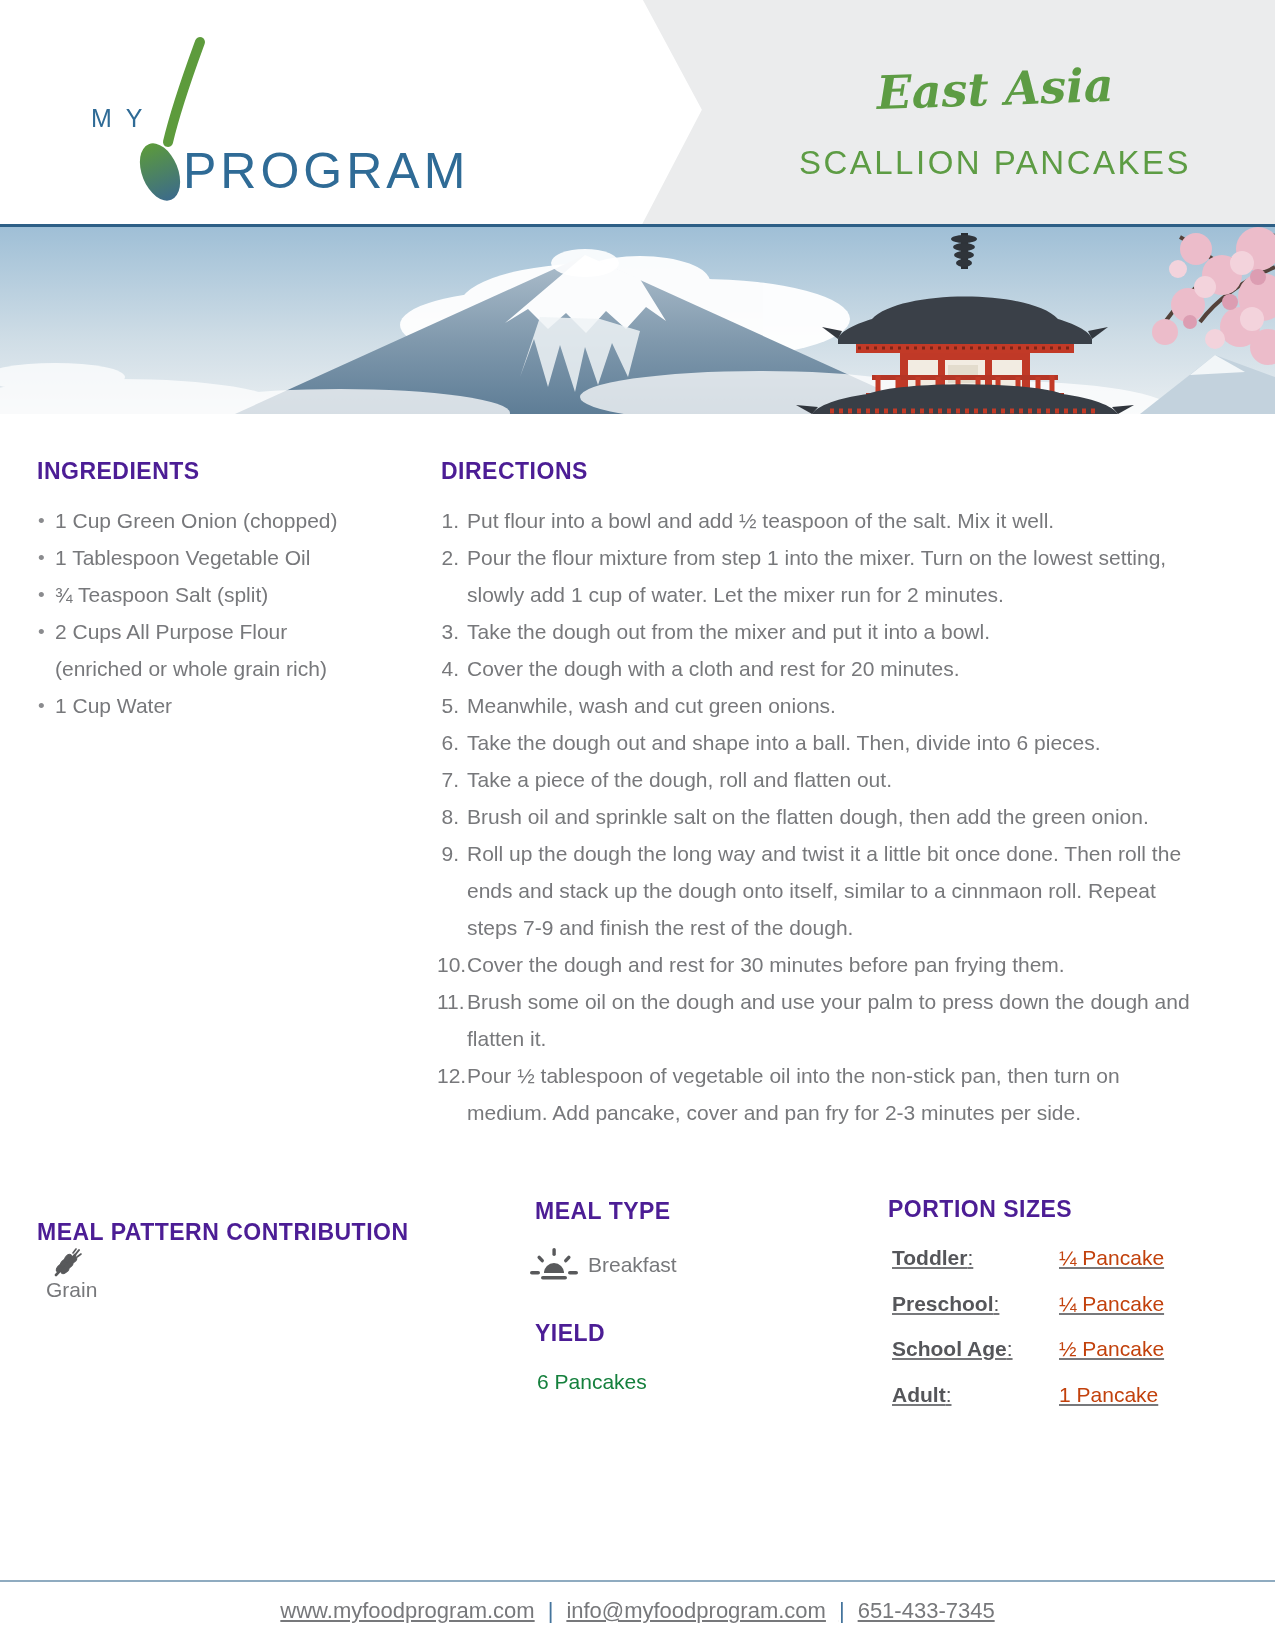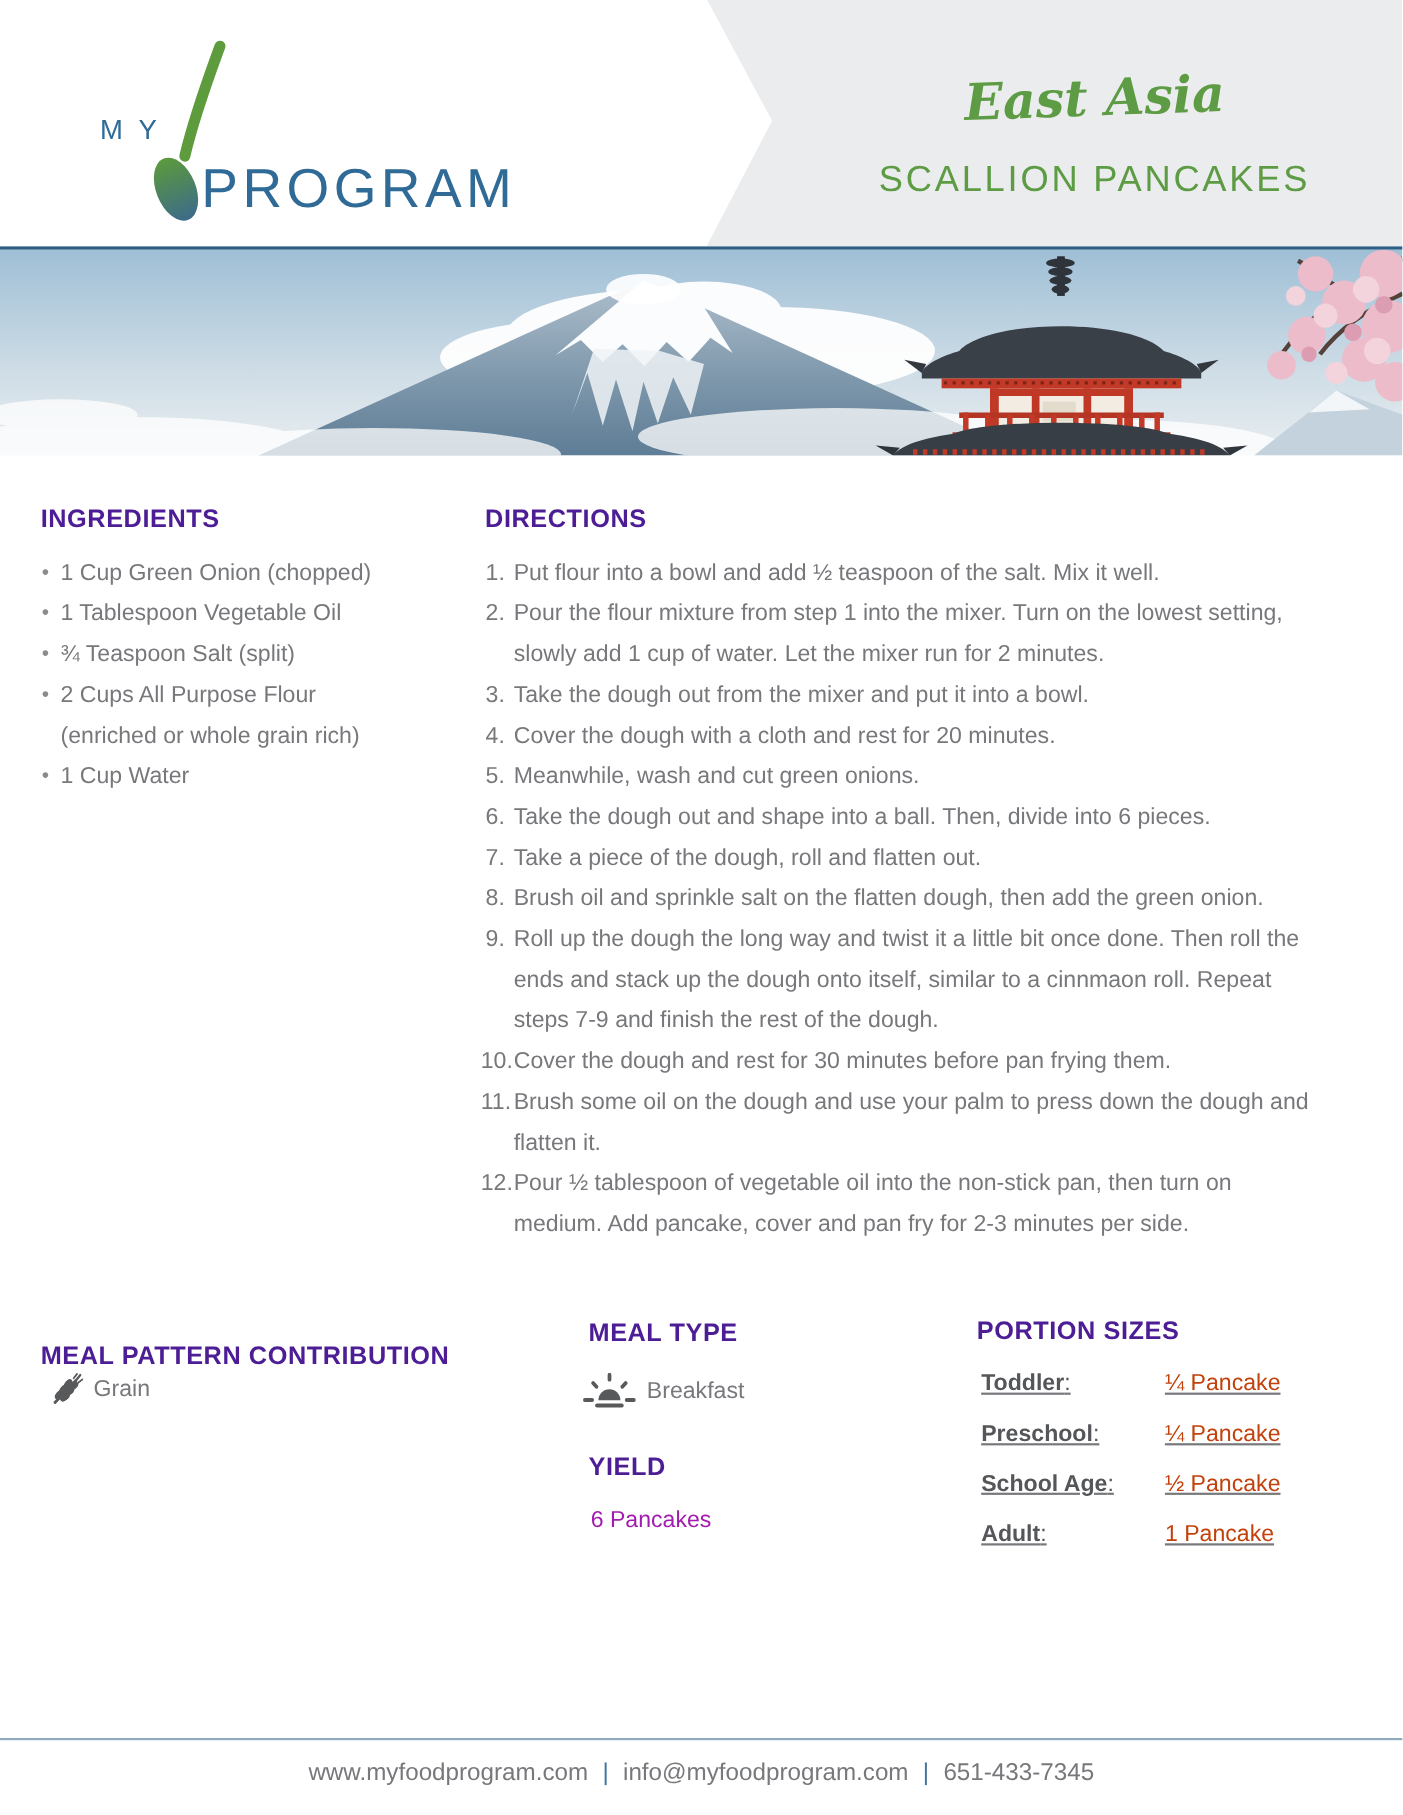--- a/index.html
+++ b/index.html
@@ -52,33 +52,33 @@
   .directions-list { position:absolute; left:437px; top:502px; width:758px; list-style:none; counter-reset:step; }
   .directions-list li { position:relative; padding-left:30px; font-size:21px; line-height:37px; color:#77787b; }
   .directions-list li::before {
     counter-increment:step; content:counter(step) ".";
     position:absolute; left:0; top:0; width:22px; text-align:right; color:#77787b;
   }
 
   
   .icon-row { position:absolute; display:flex; align-items:center; }
   .icon-row .lbl { font-size:21px; color:#77787b; }
-  .yield-value, .meal-value { font-size:21px; color:#a21caf; position:absolute; white-space:nowrap; }
+  .yield-value, .meal-value { font-size:21px; color:#15803d; position:absolute; white-space:nowrap; }
 
   .portions { position:absolute; left:892px; top:1246px;text-decoration:underline; }
   .portion-row { display:flex; height:28px; margin-bottom:17.5px; align-items:baseline; }
   .portion-label { width:167px; font-weight:700; color:#55565a; font-size:21px; }
   .portion-label b { font-weight:700; }
   .portion-label .colon { font-weight:400; }
   .portion-value { font-size:21px; color:#c2410c;text-align:center; }
 
   
   .footer-rule { position:absolute; left:0; top:1580px; width:1275px; height:2px; background:#8fabc0; }
   .footer { position:absolute; left:0; top:1598px; width:1275px; text-align:center;
-            font-size:22px; color:#77787b; }
+            font-size:22px; color:#77787b;text-decoration:underline; }
   .footer .pipe { color:#44749c; margin:0 13px; font-weight:400; }
 </style>
 </head>
 <body>
 
 <div class="header">
 
   <div class="banner">
     <div class="banner-inner">
       <div class="region-title">East Asia</div>
@@ -233,21 +233,21 @@
   <li>Take the dough out and shape into a ball. Then, divide into 6 pieces.</li>
   <li>Take a piece of the dough, roll and flatten out.</li>
   <li>Brush oil and sprinkle salt on the flatten dough, then add the green onion.</li>
   <li>Roll up the dough the long way and twist it a little bit once done. Then roll the ends and stack up the dough onto itself, similar to a cinnmaon roll. Repeat steps 7-9 and finish the rest of the dough.</li>
   <li>Cover the dough and rest for 30 minutes before pan frying them.</li>
   <li>Brush some oil on the dough and use your palm to press down the dough and flatten it.</li>
   <li>Pour ½ tablespoon of vegetable oil into the non-stick pan, then turn on medium. Add pancake, cover and pan fry for 2-3 minutes per side.</li>
 </ol>
 
 <div class="h" style="left:37px; top:1198px;margin-top:21px;">MEAL PATTERN CONTRIBUTION</div>
-<div class="icon-row" style="left:46px; top:1248px;">
+<div class="icon-row" style="left:46px; top:1248px;flex-direction:column;">
   <svg width="30" height="30" viewBox="0 0 30 30" style="margin-right:9px;">
     <g fill="#58595b" stroke="#58595b">
       <line x1="4" y1="27" x2="23" y2="7" stroke-width="2.6" stroke-linecap="round"></line>
       <ellipse cx="8" cy="20" rx="2.6" ry="4.6" transform="rotate(40 8 20)"></ellipse>
       <ellipse cx="13" cy="22" rx="2.6" ry="4.6" transform="rotate(50 13 22)"></ellipse>
       <ellipse cx="12" cy="15" rx="2.6" ry="4.6" transform="rotate(40 12 15)"></ellipse>
       <ellipse cx="17" cy="17" rx="2.6" ry="4.6" transform="rotate(50 17 17)"></ellipse>
       <ellipse cx="16" cy="10" rx="2.5" ry="4.3" transform="rotate(40 16 10)"></ellipse>
       <ellipse cx="21" cy="12" rx="2.5" ry="4.3" transform="rotate(50 21 12)"></ellipse>
       <line x1="23" y1="7" x2="27" y2="2" stroke-width="2" stroke-linecap="round"></line>

